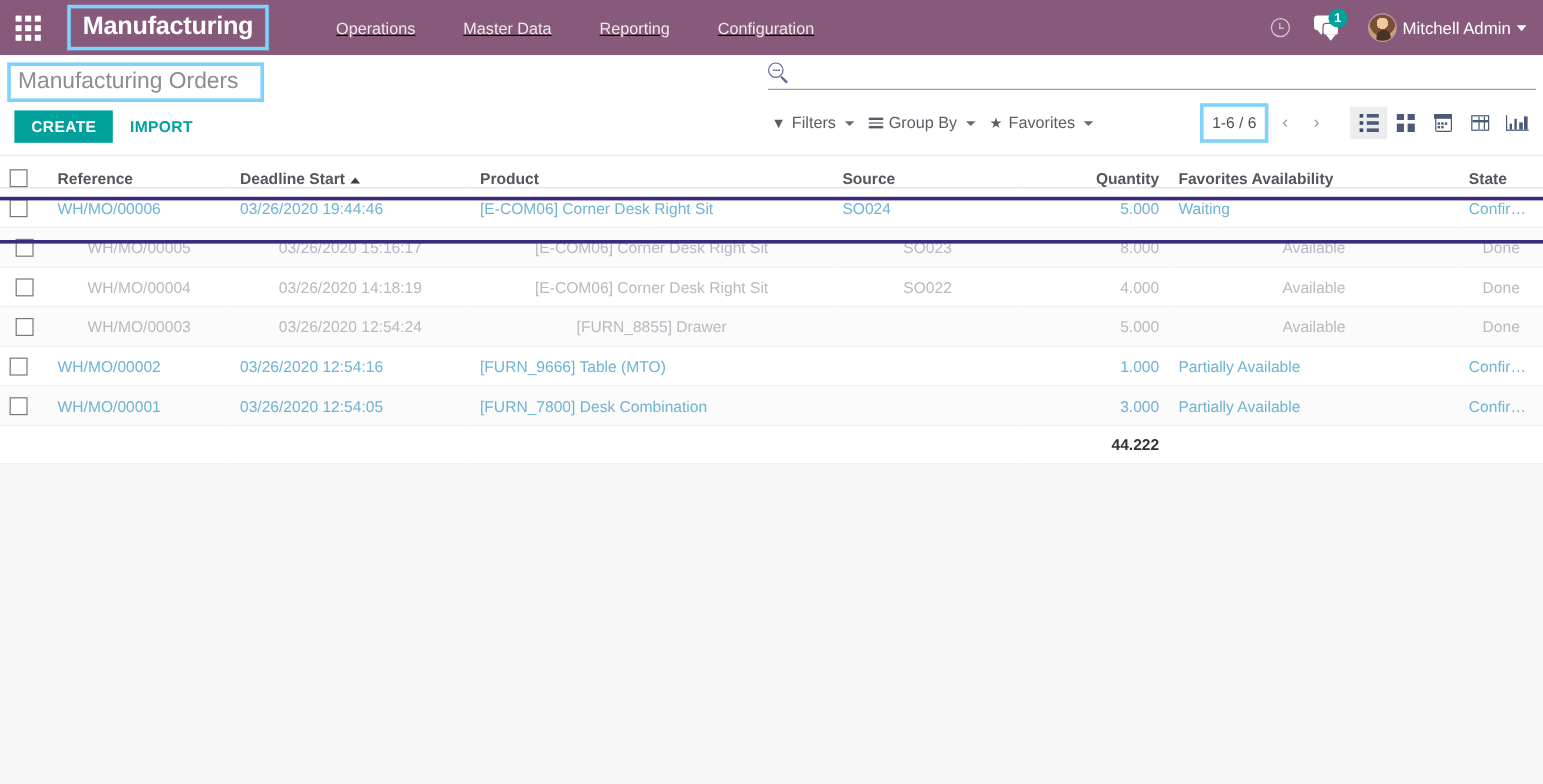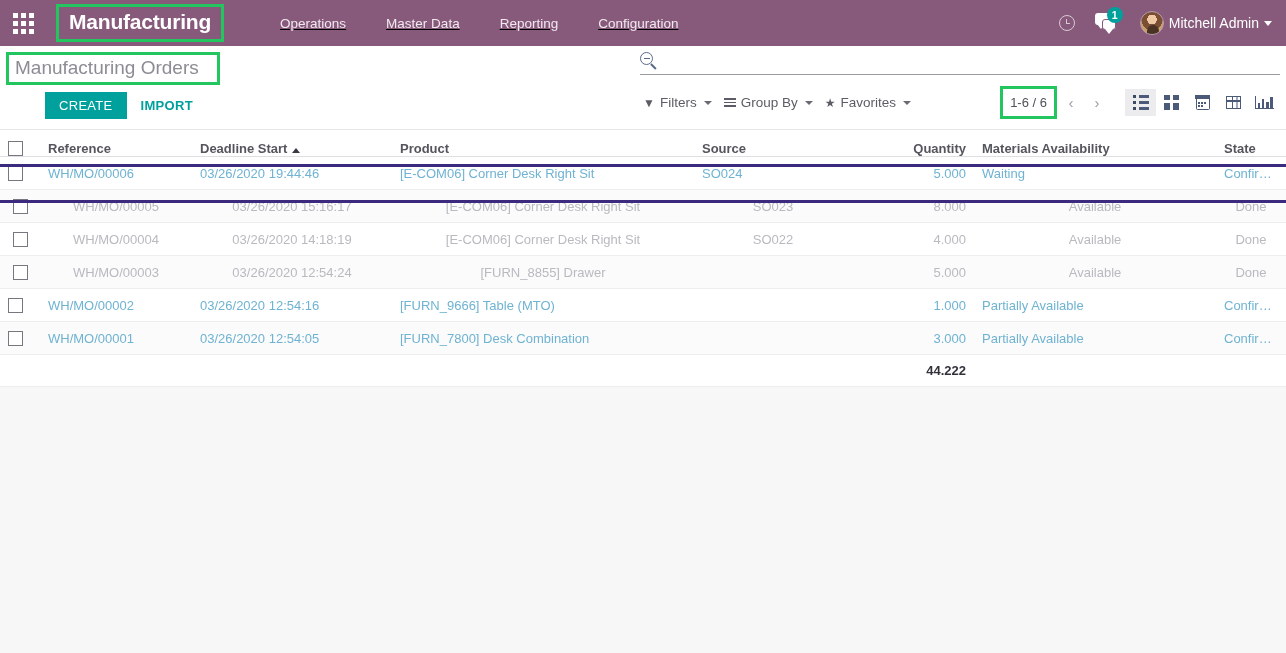--- a/index.html
+++ b/index.html
@@ -34,21 +34,21 @@
   .brand {
     color: #ffffff;
     font-size: 21px;
     font-weight: bold;
     padding: 3px 10px 5px 10px;
     margin-left: 10px;
     letter-spacing: -0.2px;
     white-space: nowrap;
     cursor: pointer;
   }
-  .hl-box { border: 3px solid #22c55e; }
+  .hl-box { border: 3px solid #7dd3fc; }
 
   .menu-items { display: flex; align-items: flex-end; margin-left: 42px; gap: 12px; text-decoration: underline; }
   .menu-items .mi {
     color: #f0e8ee;
     font-size: 13.5px;
     padding: 6px 14px;
     white-space: nowrap;
     cursor: pointer;
   }
   .nav-right {
@@ -124,22 +124,22 @@
   .breadcrumb {
     display: inline-block;
     font-size: 19px;
     color: #8c8c94;
     padding: 2px 18px 3px 6px;
     cursor: pointer;
   }
   .btn-row { margin-top: 7px; margin-left: 6px; display: flex; align-items: center; gap: 6px; }
   .btn-create {
     background: #00A09D; color: #ffffff;
-    font-size: 13px; font-weight: normal; letter-spacing: .3px;
-    border: none; padding: 6px 14px; cursor: pointer; margin-left: 33px;
+    font-size: 13px; font-weight: bold; letter-spacing: .3px;
+    border: none; padding: 6px 14px; cursor: pointer;
   }
   .btn-import {
     color: #00A09D; background: none; border: none;
     font-size: 13px; font-weight: bold; letter-spacing: .3px;
     padding: 6px 8px; cursor: pointer;
   }
 
   
   .cp-right { position: absolute; left: 640px; right: 6px; top: 6px; }
   .search-row {
@@ -421,21 +421,21 @@
           <th class="col-cb">
             <span class="cbx"></span>
           </th>
           <th class="col-ref">Reference</th>
           <th class="col-dl sorted">
             <span>Deadline Start</span><span class="sort-tri"></span>
           </th>
           <th class="col-prod">Product</th>
           <th class="col-src">Source</th>
           <th class="col-qty">Quantity</th>
-          <th class="col-mat">Materials Availability</th>
+          <th class="col-mat">Favorites Availability</th>
           <th class="col-state">State</th>
         </tr>
       </thead>
       <tbody id="tbody">
           <tr class="olist-row row-link" id="first-row">
             <td class="col-cb"><span class="cbx"></span></td>
             <td class="col-ref">WH/MO/00006</td>
             <td class="col-dl">03/26/2020 19:44:46</td>
             <td class="col-prod">[E-COM06] Corner Desk Right Sit</td>
             <td class="col-src">SO024</td>

